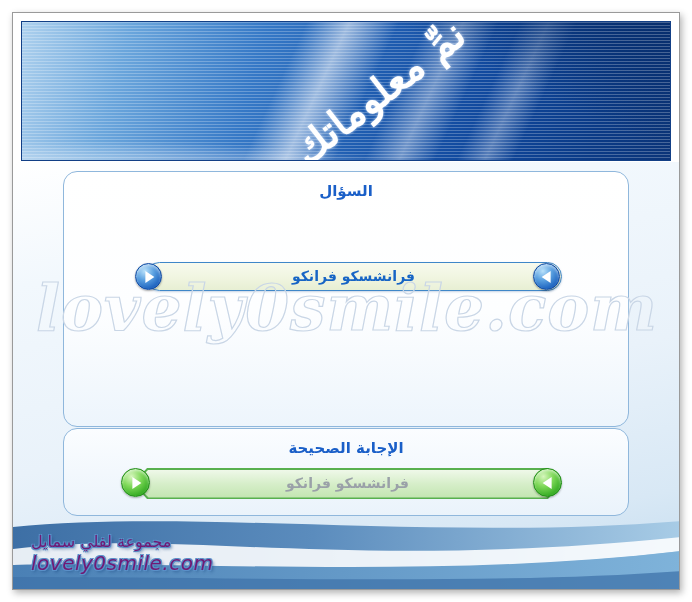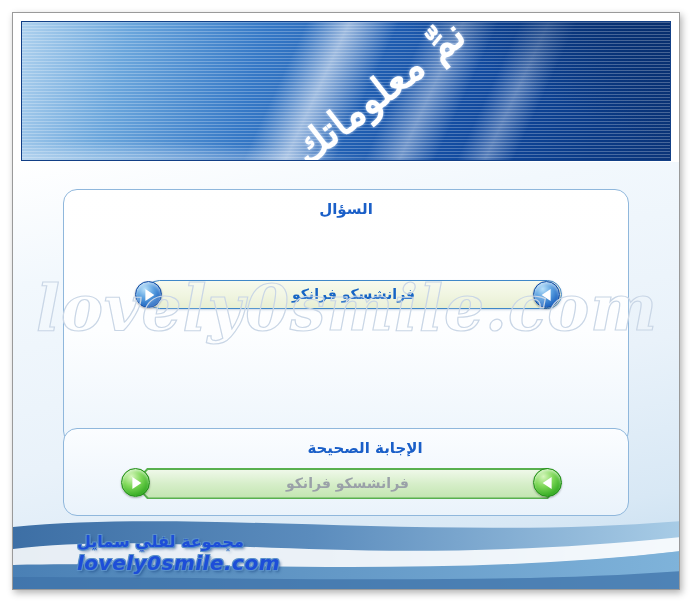--- a/index.html
+++ b/index.html
@@ -37,24 +37,24 @@
 
   
   .watermark { position:absolute; left:0; top:258px; width:668px; z-index:2;
     text-align:center; font-size:63px; font-weight:bold; font-style:italic;
     font-family:"DejaVu Serif","Liberation Serif",serif; letter-spacing:1px;
     color:rgba(255,255,255,.14); -webkit-text-stroke:1.2px #c9d6e6; pointer-events:none; }
 
   
   .panel { position:absolute; left:50px; width:566px; z-index:1;
     border:1px solid #8fb7dc; border-radius:14px; }
-  .q-panel { top:176px; height:256px;
+  .q-panel { top:158px; height:256px;
     background:linear-gradient(180deg, #ffffff 0%, #fdfeff 55%, #edf5fc 100%); }
   .a-panel { top:415px; height:88px;
-    background:linear-gradient(180deg, #fbfdff 0%, #eaf3fb 100%);padding-left:19px; }
+    background:linear-gradient(180deg, #fbfdff 0%, #eaf3fb 100%); }
   .panel-title { position:absolute; top:10px; width:100%; text-align:center;
     color:#1a5fc8; font-size:15px; font-weight:bold; }
   .question-text { position:absolute; top:43px; width:100%; text-align:center;
     color:#d96b10; font-size:15px; font-weight:bold; }
 
   
   .option { position:absolute; left:81px; width:417px; height:29px; z-index:3;
     border:1px solid #3f87c8; border-radius:15px;
     background:linear-gradient(180deg, #f7faee 0%, #f0f5e0 55%, #e7efd3 100%);
     box-shadow:0 1px 2px rgba(40,90,150,.25); cursor:pointer; }
@@ -85,23 +85,23 @@
   .btn-circle.green { border:1px solid #1e8c14;
     background:radial-gradient(circle at 35% 28%, #d6f6bd 0%, #7ed858 38%, #3cb028 72%, #219618 100%);
     box-shadow:inset 0 2px 3px rgba(255,255,255,.6), 0 1px 2px rgba(0,0,0,.3); }
   .correct-bar .btn-circle { width:29px; height:29px; }
   .correct-bar .btn-circle.left  { left:-12px; top:0; }
   .correct-bar .btn-circle.right { right:0;    top:0; }
 
   
   .footer-wave { position:absolute; left:0; bottom:0; width:668px; height:74px; z-index:1; }
   .footer-credit { position:absolute; left:18px; bottom:14px; z-index:4; }
-  .credit-line { color:#1d4ed8; font-weight:bold;
+  .credit-line { color:#701a75; font-weight:normal;
     text-shadow:-1px -1px 0 #5a90c8, 1px -1px 0 #5a90c8, -1px 1px 0 #5a90c8,
-                 1px 1px 0 #5a90c8, 2px 2px 3px rgba(25,70,130,.65);margin-left:46px; }
+                 1px 1px 0 #5a90c8, 2px 2px 3px rgba(25,70,130,.65); }
   .credit-group { font-size:16px; text-align:left; }
   .credit-site  { font-size:20px; font-style:italic; letter-spacing:.5px; }
 </style>
 </head>
 <body>
 
 <div class="card">
 
   <div class="header-art">
     <div class="scanlines"></div>

